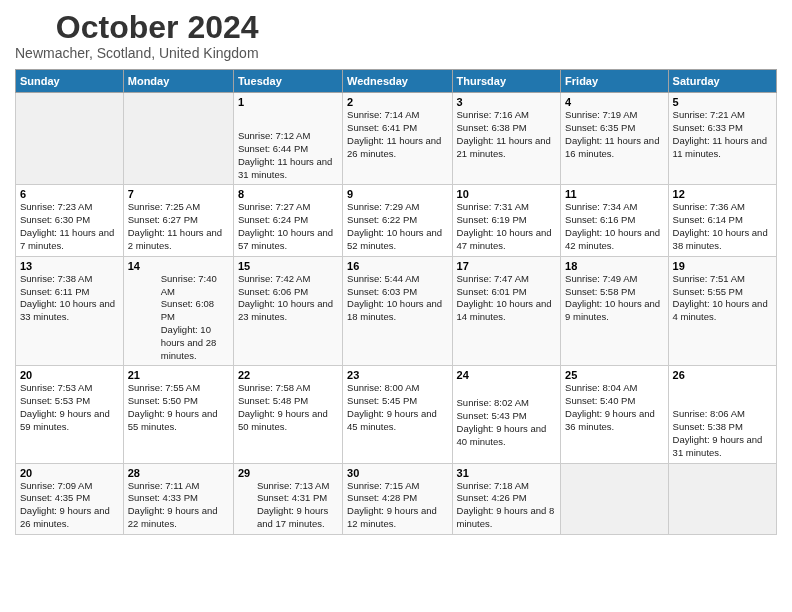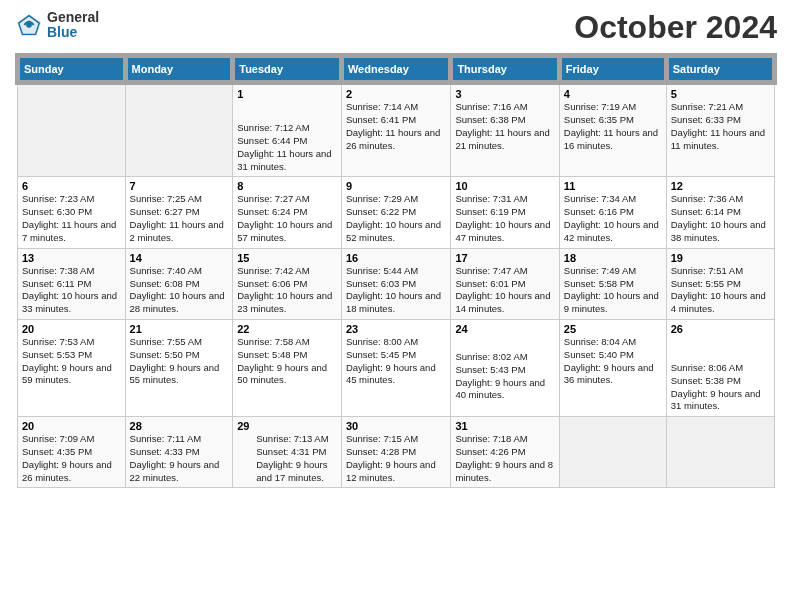--- a/index.html
+++ b/index.html
@@ -62,21 +62,21 @@
       border-collapse: collapse;
       font-size: 10px;
     }
     thead tr th {
       background-color: #2176ae;
       color: #fff;
       padding: 5px 4px;
       text-align: left;
       font-size: 11px;
       font-weight: bold;
-      border: 5px solid #a3a3a3;
+      border: 1px solid #a3a3a3;
     }
     tbody tr td {
       border: 1px solid #ccc;
       padding: 3px 4px;
       vertical-align: top;
       width: 113px;
       min-height: 70px;
       background: #fff;
     }
     tbody tr:nth-child(odd) td {
@@ -95,34 +95,23 @@
     }
     .empty-cell {
       background: #f0f0f0 !important;
     }
   </style>
 </head>
 <body>
 
 <div class="page">
   <div class="header">
-    <div class="logo">
-      <svg class="logo-icon" viewBox="0 0 30 30" xmlns="http://www.w3.org/2000/svg">
-        <polygon points="15,3 28,12 23,27 7,27 2,12" fill="#1a6fa3" opacity="0.15"></polygon>
-        <polygon points="15,5 26,13 22,25 8,25 4,13" fill="none" stroke="#1a6fa3" stroke-width="1.5"></polygon>
-        <path d="M10,15 Q15,8 20,15" fill="none" stroke="#1a6fa3" stroke-width="2"></path>
-        <circle cx="15" cy="15" r="3" fill="#1a6fa3"></circle>
-      </svg>
-      <div class="logo-text">
-        <span class="logo-general">General</span>
-        <span class="logo-blue">Blue</span>
-      </div>
-    </div>
     <div class="title-block">
       <div class="month-title">October 2024</div>
+      <div class="subtitle">Newmacher, Scotland, United Kingdom</div>
     </div>
   </div>
 
   <table>
     <thead>
       <tr>
         <th>Sunday</th>
         <th>Monday</th>
         <th>Tuesday</th>
         <th>Wednesday</th>
@@ -212,21 +201,21 @@
         </tr>
         <tr>
           <td>
             <span class="day-num">13</span>
             <div class="day-info" style="white-space: pre-line;">Sunrise: 7:38 AM
 Sunset: 6:11 PM
 Daylight: 10 hours and 33 minutes.</div>
           </td>
           <td>
             <span class="day-num">14</span>
-            <div class="day-info" style="white-space: pre-line;">Sunrise: 7:40 AM
+            <div class="day-info" style="white-space: pre-line; margin-left: 33px;">Sunrise: 7:40 AM
 Sunset: 6:08 PM
 Daylight: 10 hours and 28 minutes.</div>
           </td>
           <td>
             <span class="day-num">15</span>
             <div class="day-info" style="white-space: pre-line;">Sunrise: 7:42 AM
 Sunset: 6:06 PM
 Daylight: 10 hours and 23 minutes.</div>
           </td>
           <td>

